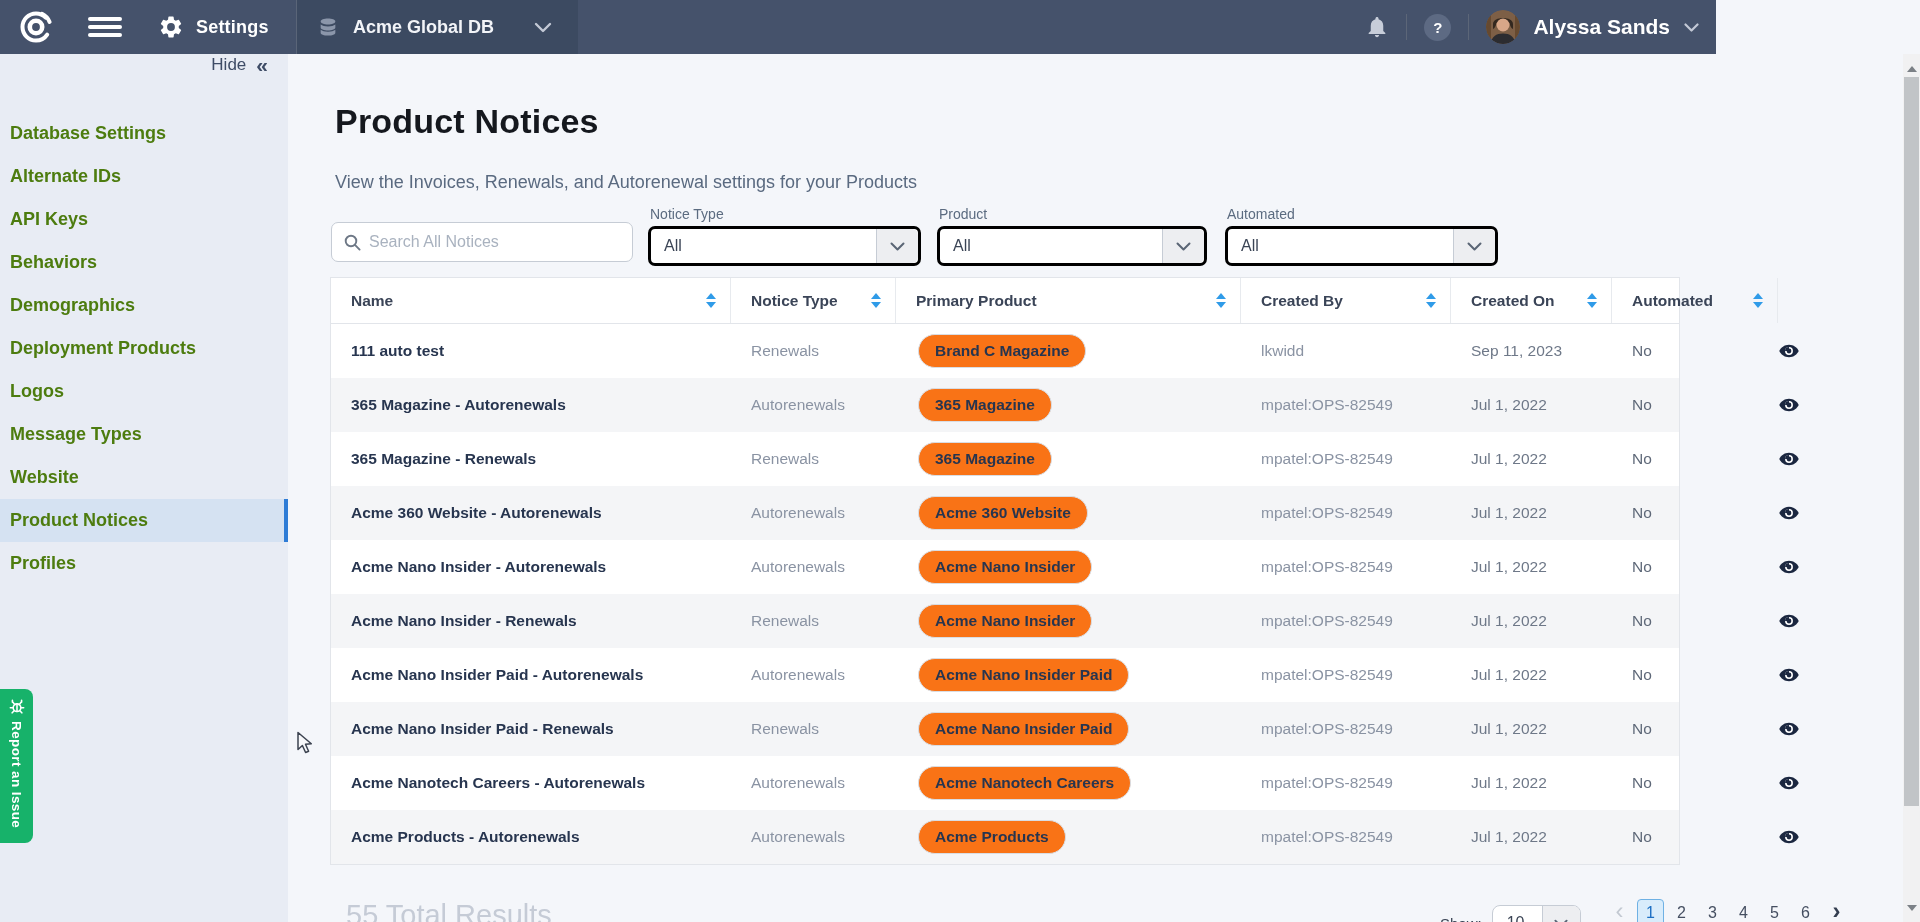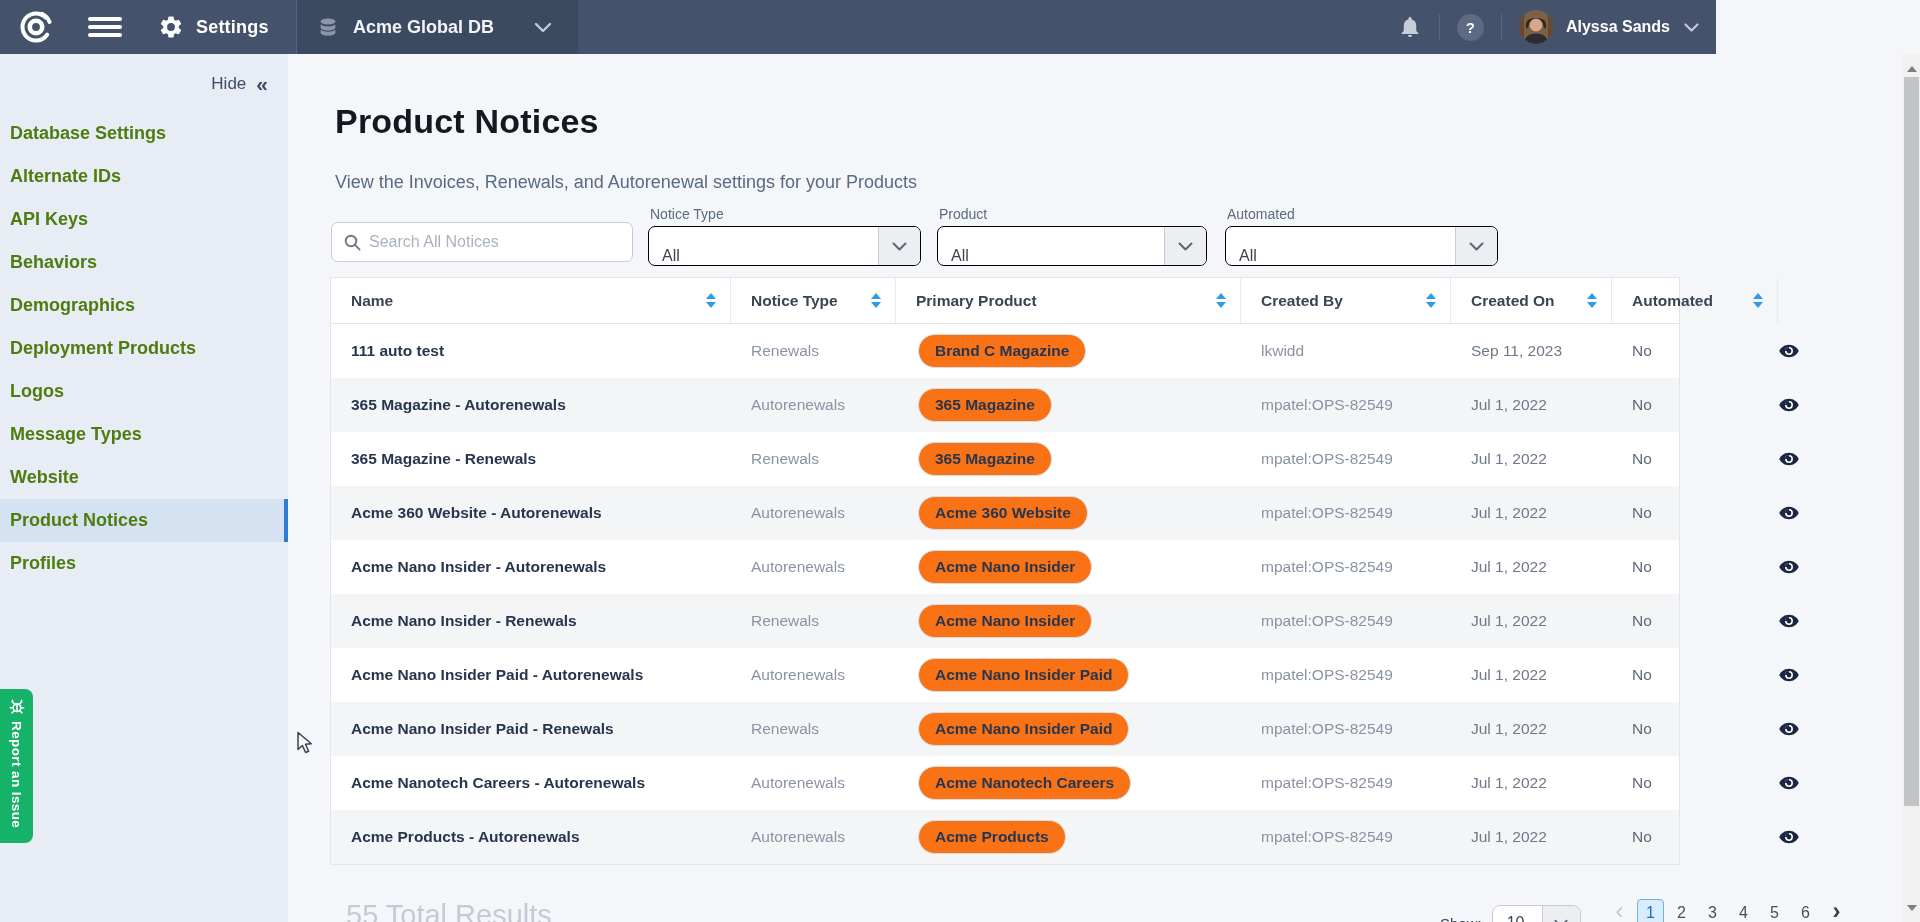--- a/index.html
+++ b/index.html
@@ -21,26 +21,26 @@
   .tb-settings .lbl{color:#fff;font-size:18px;font-weight:700;letter-spacing:.2px;}
   .db-select{position:absolute;left:296px;top:0;width:282px;height:54px;background:var(--topbar-db-bg);border-left:1px solid #5A6578;display:flex;align-items:center;cursor:pointer;}
   .db-select .db-ic{margin-left:20px;display:flex;}
   .db-select .db-name{margin-left:14px;color:#F2F4F8;font-size:18px;font-weight:600;}
   .db-select .chev{position:absolute;right:26px;display:flex;}
   .tb-right{position:absolute;right:17px;top:0;height:54px;display:flex;align-items:center;}
   .tb-sep{width:1px;height:26px;background:#5C6678;margin:0 17px;}
   .bell{display:flex;cursor:pointer;}
   .help{width:27px;height:27px;border-radius:50%;background:#5D6A83;color:#fff;font-size:15px;font-weight:700;display:flex;align-items:center;justify-content:center;cursor:pointer;}
   .avatar{width:34px;height:34px;border-radius:50%;overflow:hidden;flex:0 0 auto;cursor:pointer;}
-  .tb-user{margin-left:13px;color:#fff;font-size:16px;font-weight:700;cursor:pointer;}
+  .tb-user{margin-left:13px;color:#fff;font-size:21px;font-weight:700;cursor:pointer;}
   .tb-user-chev{margin-left:14px;display:flex;cursor:pointer;}
 
   
   .sidebar{position:absolute;left:0;top:54px;width:288px;height:868px;background:var(--sidebar-bg);z-index:10;}
-  .hide-ctl{position:absolute;top:19px;right:20px;display:flex;align-items:center;gap:10px;color:#3E4C66;font-size:17px;cursor:pointer;}
+  .hide-ctl{position:absolute;top:0;right:20px;display:flex;align-items:center;gap:10px;color:#3E4C66;font-size:17px;cursor:pointer;}
   .hide-ctl .dbl{font-size:21px;font-weight:700;line-height:1;}
   .side-nav{position:absolute;left:0;top:58px;width:288px;}
   .side-item{height:43px;display:flex;align-items:center;padding-left:10px;color:#4d7c0f;font-size:18px;font-weight:600;cursor:pointer;}
   .side-item.active{background:var(--sidebar-active-bg);border-right:4px solid var(--accent-blue);}
 
   
   .report-tab{position:absolute;left:0;top:689px;width:33px;height:154px;background:var(--report-green);border-radius:0 8px 8px 0;z-index:30;display:flex;flex-direction:column;align-items:center;padding-top:7px;cursor:pointer;}
   .report-tab .vtext{margin-top:5px;writing-mode:vertical-rl;color:#fff;font-size:13.5px;font-weight:700;letter-spacing:.4px;white-space:nowrap;}
 
   
@@ -48,21 +48,21 @@
   .page-title{position:absolute;left:47px;top:48px;font-size:34px;font-weight:700;color:#15181E;letter-spacing:.2px;}
   .page-subtitle{position:absolute;left:47px;top:118px;font-size:18px;color:#5A6A80;}
 
   .search-box{position:absolute;left:43px;top:168px;width:302px;height:40px;background:#fff;border:1px solid #C6CCD5;border-radius:7px;display:flex;align-items:center;}
   .search-box svg{margin:0 8px 0 12px;flex:0 0 auto;}
   .search-box input{border:none;outline:none;flex:1;font-size:16px;color:#3A4455;background:transparent;min-width:0;}
   .search-box input::placeholder{color:#A9B2BF;}
 
   .filter-group{position:absolute;top:152px;}
   .filter-group .flabel{display:block;font-size:14px;color:#5B6B80;margin:0 0 4px 2px;}
-  .selectbox{height:40px;background:#fff;border:1px solid #000000;border-radius:7px;display:flex;align-items:flex-end;position:relative;cursor:pointer;}
+  .selectbox{height:40px;background:#fff;border:3px solid #000000;border-radius:7px;display:flex;align-items:center;position:relative;cursor:pointer;}
   .selectbox .val{margin-left:13px;font-size:16px;color:#3A4455;}
   .selectbox .chev-zone{position:absolute;right:0;top:0;width:42px;height:100%;background:#EDEEF1;border-left:1px solid #C6CCD5;border-radius:0 6px 6px 0;display:flex;align-items:center;justify-content:center;}
   .fg1{left:360px;} .fg1 .selectbox{width:273px;}
   .fg2{left:649px;} .fg2 .selectbox{width:270px;}
   .fg3{left:937px;} .fg3 .selectbox{width:273px;}
 
   
   .table-card{position:absolute;left:42px;top:223px;width:1350px;background:#fff;border:1px solid #E2E5EA;}
   .thead{display:grid;grid-template-columns:400px 165px 345px 210px 161px 166px 1fr;height:46px;border-bottom:1px solid #E2E5EA;}
   .th{display:flex;align-items:center;justify-content:space-between;padding:0 14px 0 20px;border-right:1px solid #E7EAEE;color:#3A4457;font-size:15.5px;font-weight:700;}

